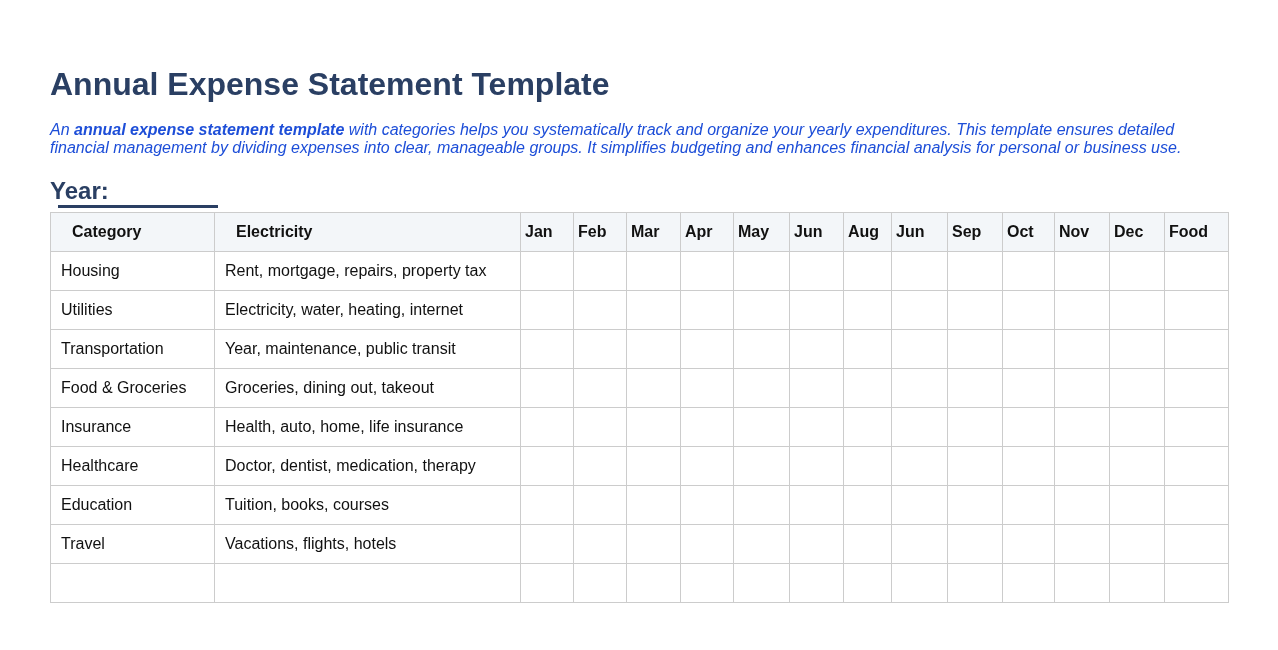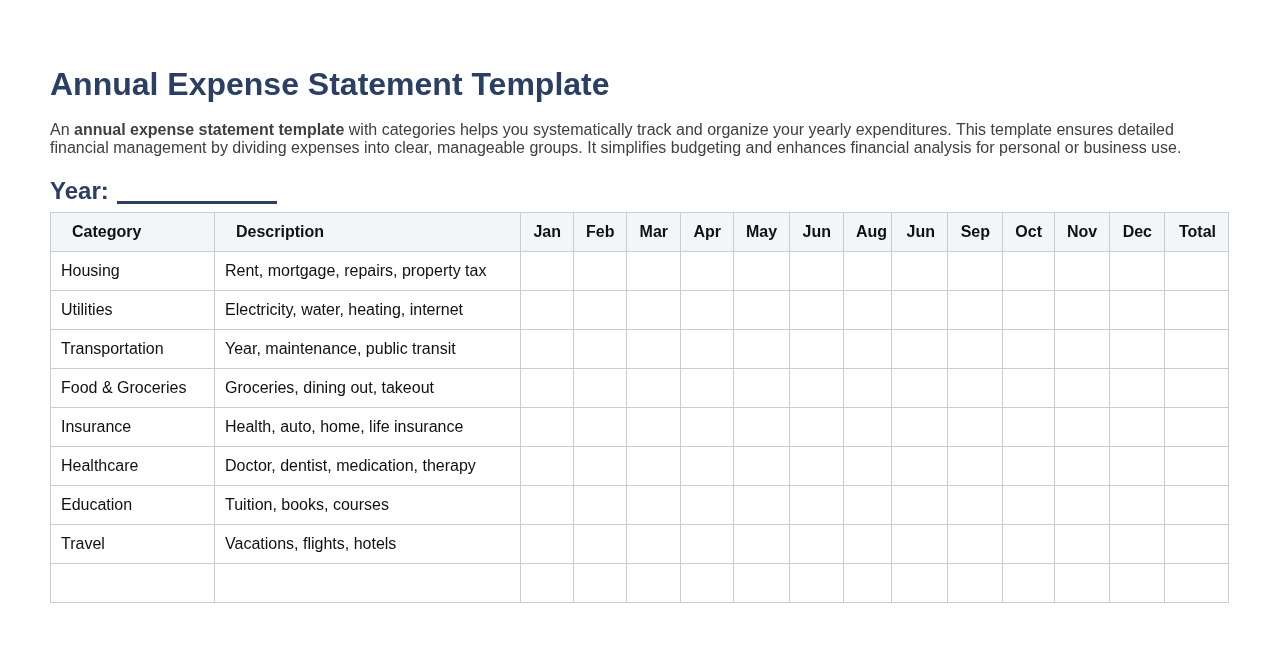--- a/index.html
+++ b/index.html
@@ -9,47 +9,48 @@
       color: #111111;
     }
     .page { position: relative; padding: 0 50px; margin-top: 16px; }
     h1 {
       margin: 0; padding-top: 49px;
       font-size: 32px; line-height: 38px; font-weight: bold;
       color: #2a3f63;
     }
     .intro {
       margin: 18px 0 0 0;
-      font-size: 16px; line-height: 18px; color: #404040;
+      font-size: 16px; line-height: 18px; color: #1d4ed8;
       width: 1140px;
+      font-style: italic;
     }
     .intro b { font-weight: bold; }
     .year {
       margin-top: 20px;
       font-size: 24px; font-weight: bold; color: #2a3f63;
       line-height: 28px; height: 28px;
-      display: flex; align-items: flex-end;
+      display: flex;  flex-direction: column;
     }
     .year-line {
       display: inline-block; width: 160px; height: 0;
       border-bottom: 3px solid #2a3f63; margin-left: 8px; margin-bottom: 1px;
     }
     table {
       position: absolute; top: 212px; left: 50px;
       border-collapse: collapse; table-layout: fixed;
       width: 1178px;
     }
     th, td {
       border: 1px solid #cccccc;
       height: 38px; padding: 0 10px;
       font-size: 16px; text-align: left; vertical-align: middle;
       white-space: nowrap; overflow: hidden;
     }
     th { background: #f3f6f9; font-weight: bold; color: #111; padding-left: 21px; }
-    th.m { text-align: right; padding: 0 12px; }
+    th.m { text-align: left; padding: 0 4px; }
     td.m { padding: 0; }
   </style>
 </head>
 <body>
 
 <div class="page">
   <h1>Annual Expense Statement Template</h1>
   <p class="intro"><span>An </span><b>annual expense statement template</b><span> with categories helps you systematically track and organize your yearly expenditures. This template ensures detailed financial management by dividing expenses into clear, manageable groups. It simplifies budgeting and enhances financial analysis for personal or business use.</span></p>
   <div class="year">
     <span>Year:</span>
@@ -71,34 +72,34 @@
       <col style="width:56px">
     <col style="width:55px">
       <col style="width:52px">
       <col style="width:55px">
       <col style="width:55px">
     <col style="width:64px">
   </colgroup>
   <thead>
     <tr id="hdr">
       <th>Category</th>
-      <th>Description</th>
+      <th>Electricity</th>
     <th class="m">Jan</th>
         <th class="m">Feb</th>
         <th class="m">Mar</th>
         <th class="m">Apr</th>
         <th class="m">May</th>
         <th class="m">Jun</th>
         <th class="m">Aug</th>
         <th class="m">Jun</th>
         <th class="m">Sep</th>
         <th class="m">Oct</th>
         <th class="m">Nov</th>
         <th class="m">Dec</th>
-        <th class="m">Total</th>
+        <th class="m">Food</th>
       </tr>
   </thead>
   <tbody id="tbody">
       <tr>
         <td>Housing</td>
         <td>Rent, mortgage, repairs, property tax</td>
         <td class="m"></td>
         <td class="m"></td>
         <td class="m"></td>
         <td class="m"></td>

